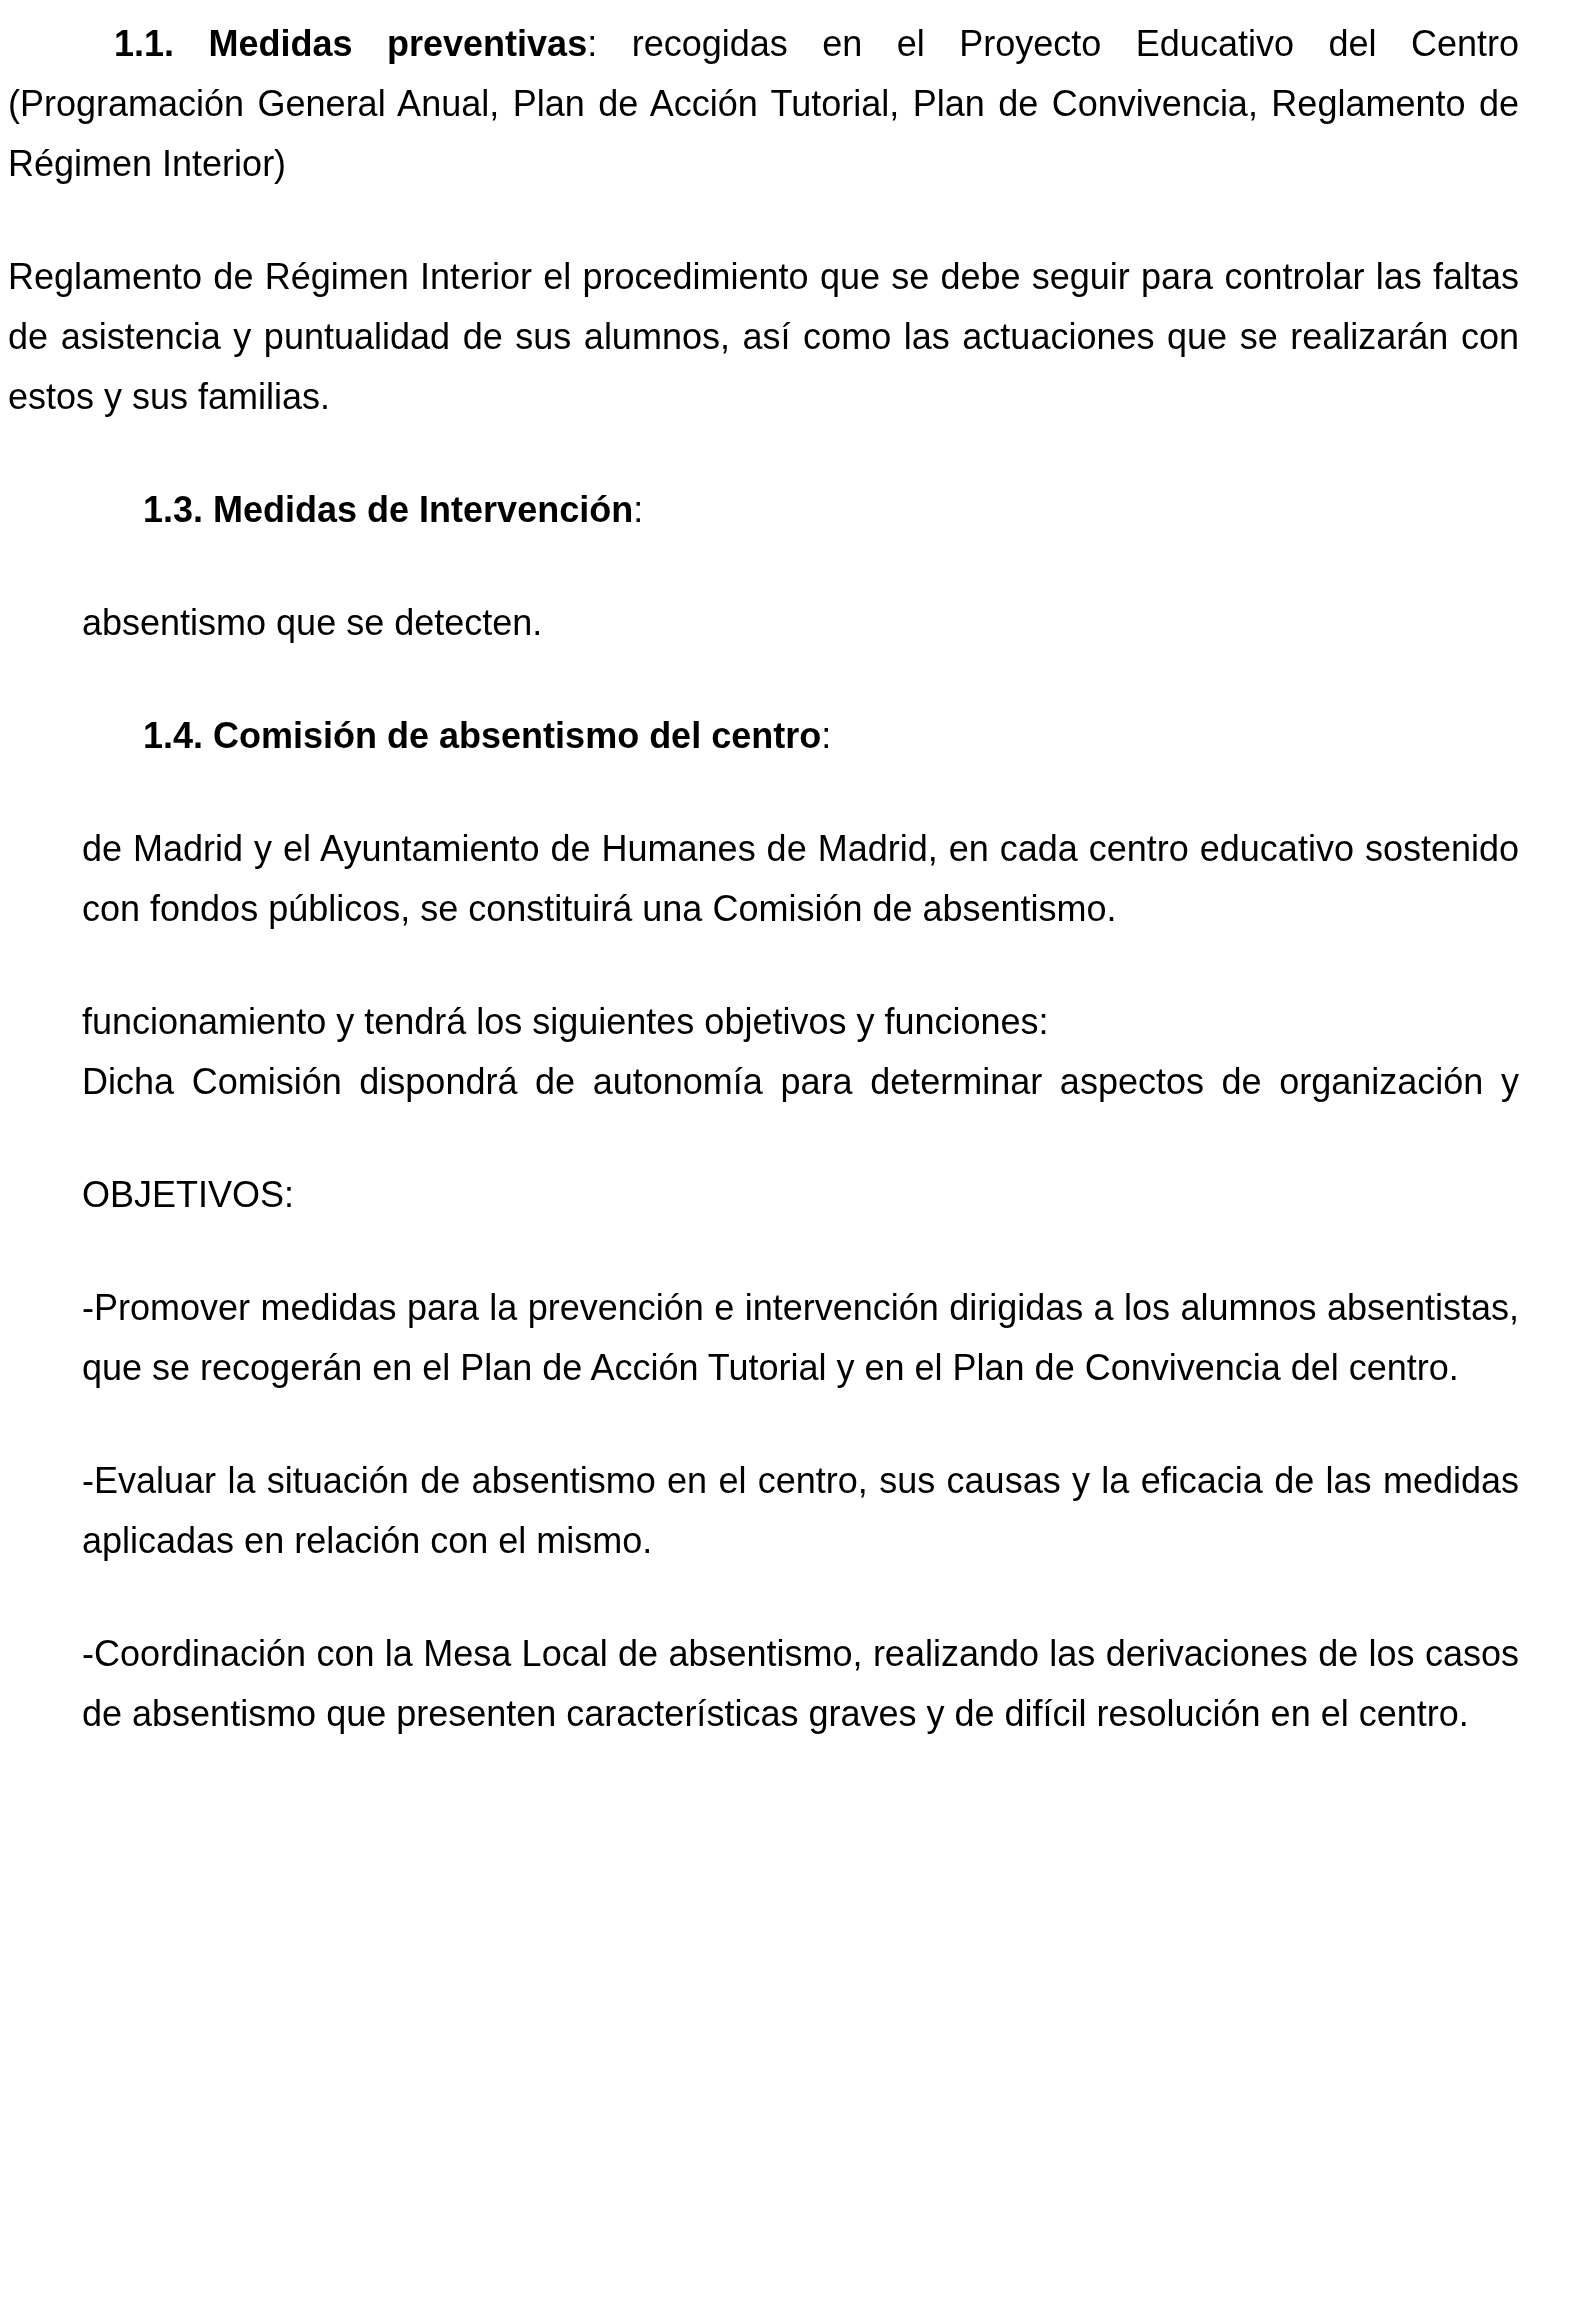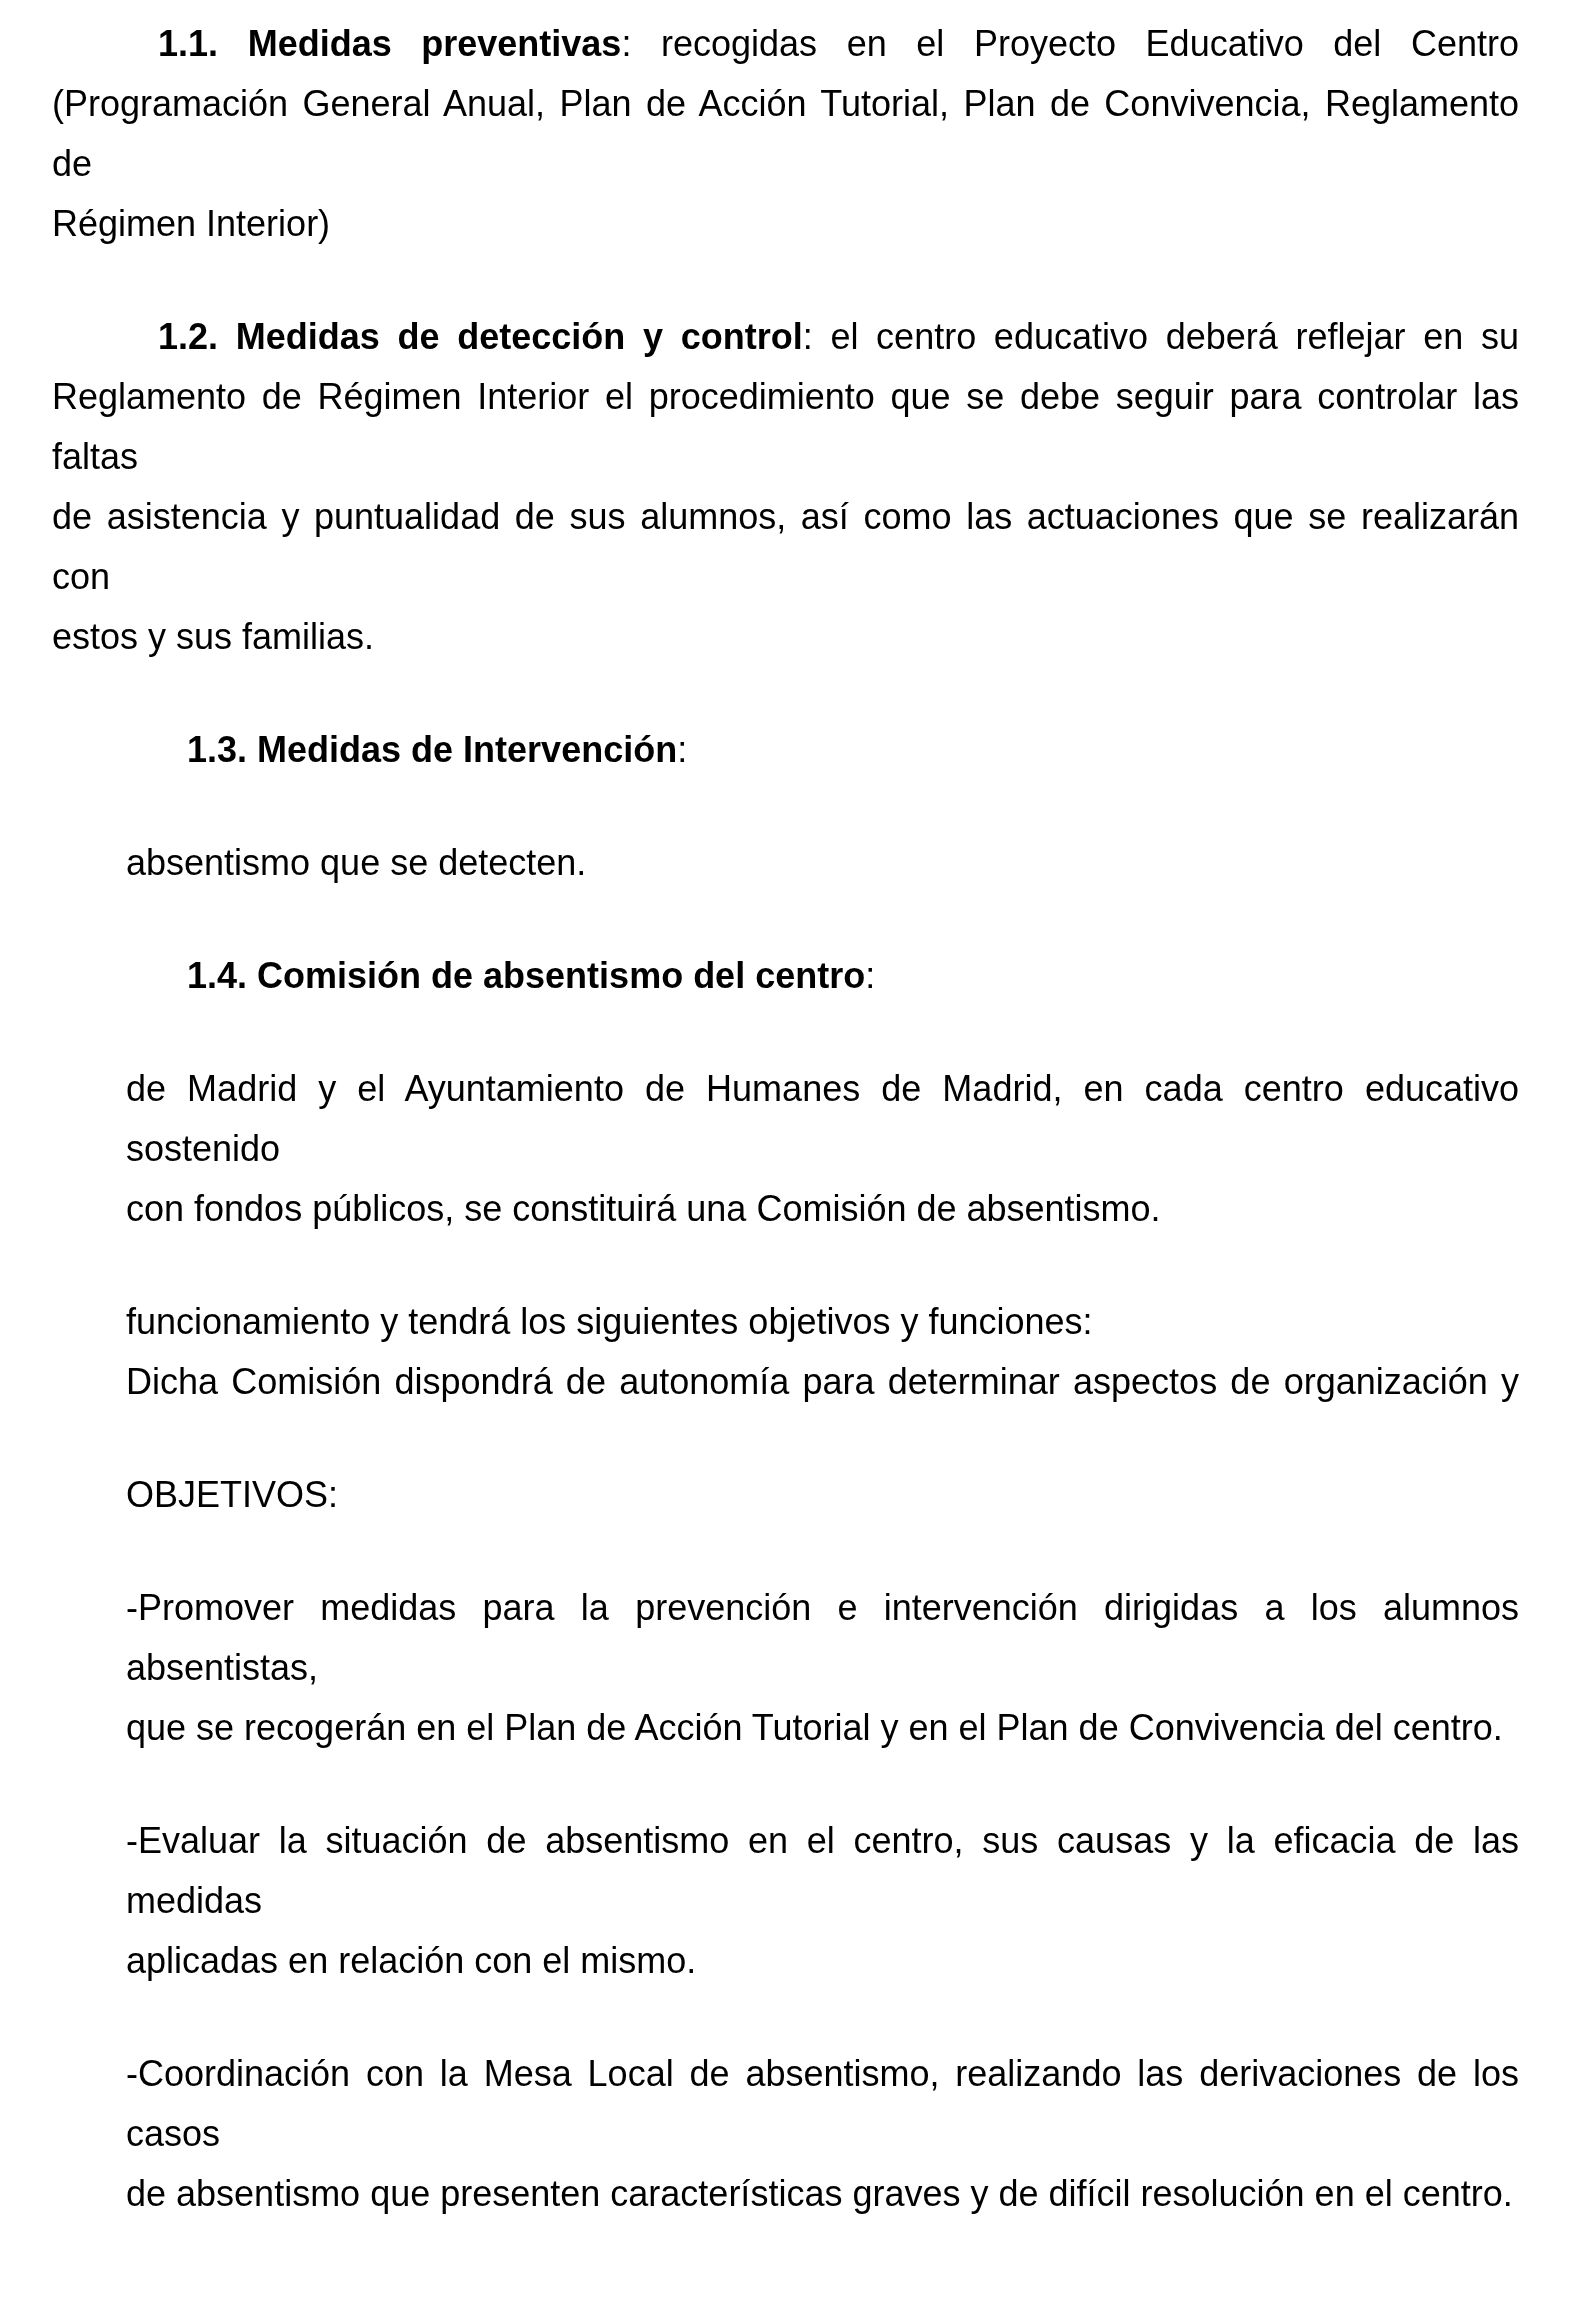--- a/index.html
+++ b/index.html
@@ -24,21 +24,20 @@
   .para {
     margin: 0 57px 53px 8px; 
   }
   .para.variant-b {
     margin-left: 82px;       
   }
   .line {
     text-align: justify;
     text-align-last: justify;
     text-justify: inter-word;
-    margin-left: 44px;
   }
   .line.final {
     text-align-last: left;
   }
   .line.left-align {
     text-align: left;
     text-align-last: left;
   }
   .para.variant-a > .line.indented { text-indent: 106px; } 
   .para.variant-b > .line.indented { text-indent: 61px; }  
@@ -47,21 +46,20 @@
 </head>
 <body>
 
 <main class="doc">
     <div class="para variant-a">
       <div class="line indented"><b>1.1. Medidas preventivas</b><span>: recogidas en el Proyecto Educativo del Centro</span></div>
       <div class="line"><span>(Programación General Anual, Plan de Acción Tutorial, Plan de Convivencia, Reglamento de</span></div>
       <div class="line final"><span>Régimen Interior)</span></div>
     </div>
     <div class="para variant-a">
-      <div class="line indented"><b>1.2. Medidas de detección y control</b><span>: el centro educativo deberá reflejar en su</span></div>
       <div class="line"><span>Reglamento de Régimen Interior el procedimiento que se debe seguir para controlar las faltas</span></div>
       <div class="line"><span>de asistencia y puntualidad de sus alumnos, así como las actuaciones que se realizarán con</span></div>
       <div class="line final"><span>estos y sus familias.</span></div>
     </div>
     <div class="para variant-b">
       <div class="line left-align indented"><b>1.3. Medidas de Intervención</b><span>:</span></div>
     </div>
     <div class="para variant-b">
       <div class="line final"><span>absentismo que se detecten.</span></div>
     </div>

